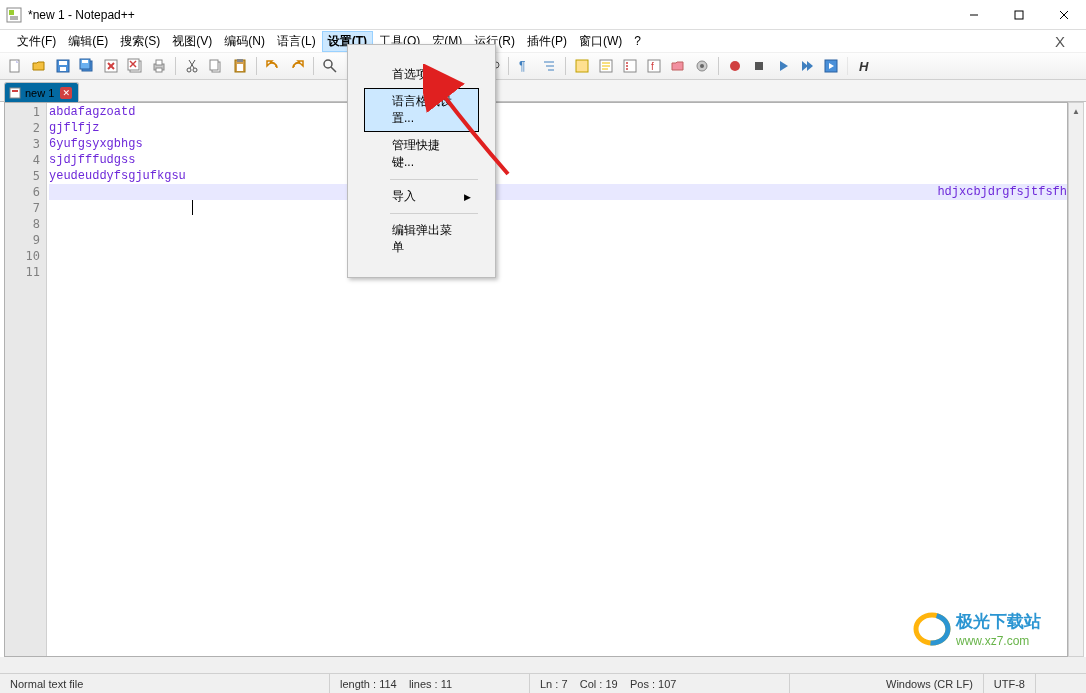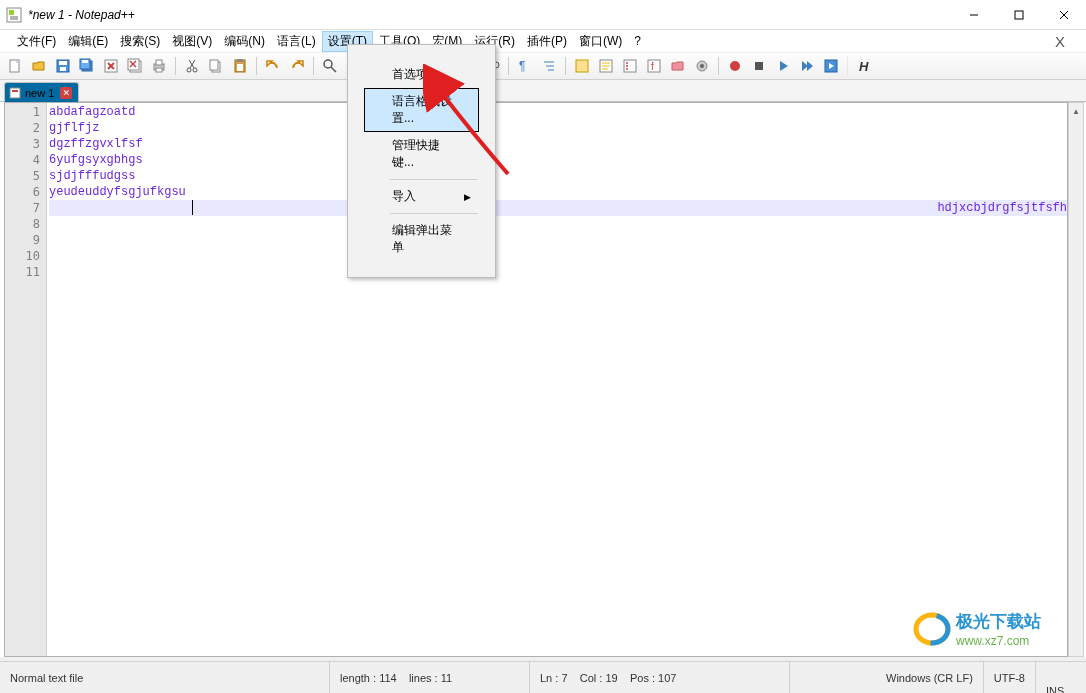--- a/index.html
+++ b/index.html
@@ -1,28 +1,28 @@
 <!DOCTYPE html>
 <html><head>
 <meta charset="utf-8">
 <style>
 * { margin:0; padding:0; box-sizing:border-box; }
 body { font-family: "Microsoft YaHei", "Segoe UI", Tahoma, sans-serif; font-size:12px; background:#fff; overflow:hidden; width:1086px; height:693px; position:relative; }
 
 
-.titlebar { height:30px; background:#fff; display:flex; align-items:center; border-bottom:1px solid #ddd;font-style:italic; }
+.titlebar { height:30px; background:#fff; display:flex; align-items:center; border-bottom:1px solid #ddd; }
 .titlebar .app-icon { width:16px; height:16px; margin:0 6px; }
 .titlebar .title { flex:1; font-size:12px; color:#000; }
 .win-ctrls { display:flex; }
 .win-btn { width:45px; height:29px; display:flex; align-items:center; justify-content:center; font-size:13px; color:#333; }
 
 
 .menubar { height:22px; display:flex; align-items:center; padding:0 11px; font-size:12px; position:relative; }
 .menubar .mitem { padding:2px 6px; cursor:default; }
-.menubar .mitem.active { background:#cce8ff; border:1px solid #99d1ff; padding:1px 5px; }
+.menubar .mitem.active { background:#cce8ff; border:1px solid #99d1ff; padding:1px 5px;font-weight:bold; }
 .menu-right-x { margin-left:auto; padding:0 10px; font-family:Arial; font-size:15px; color:#555; }
 
 
 .toolbar { height:28px; border-top:1px solid #f0f0f0; border-bottom:1px solid #d0d0d0; background:linear-gradient(#fdfdfd,#f0f0f0); display:flex; align-items:center; padding:0 4px; gap:2px; }
 .tb-btn { width:22px; height:22px; display:flex; align-items:center; justify-content:center; border:1px solid transparent; border-radius:2px; cursor:default; }
 .tb-sep { width:1px; height:18px; background:#ccc; margin:0 3px; }
 .tb-btn svg { width:16px; height:16px; }
 
 
 .tabbar { height:22px; background:#f4f4f4; border-bottom:1px solid #c0c0c0; display:flex; align-items:flex-end; padding-left:4px; }
@@ -40,21 +40,21 @@
 .caret { position:absolute; width:1px; height:15px; background:#000; }
 
 
 .vscroll { position:absolute; top:102px; right:2px; bottom:36px; width:16px; background:#f0f0f0; border:1px solid #d0d0d0; }
 .vscroll .arrow { height:16px; background:#f0f0f0; display:flex; align-items:center; justify-content:center; font-size:8px; color:#666; }
 
 
 .bottom-space { position:absolute; left:0; right:0; bottom:20px; height:16px; background:#f0f0f0; }
 
 
-.statusbar { position:absolute; left:0; right:0; bottom:0; height:32px; background:#f0f0f0; border-top:1px solid #d0d0d0; display:flex; align-items:center; font-size:11px; color:#333; }
+.statusbar { position:absolute; left:0; right:0; bottom:0; height:20px; background:#f0f0f0; border-top:1px solid #d0d0d0; display:flex; align-items:center; font-size:11px; color:#333; }
 .statusbar .cell { padding:0 10px; border-right:1px solid #d0d0d0; height:100%; display:flex; align-items:center; }
 .statusbar .cell:last-child { border-right:none;margin-top:27px; }
 
 
 .dropdown { position:absolute; top:44px; left:347px; width:149px; background:#f2f2f2; border:1px solid #bcbcbc; box-shadow:2px 2px 4px rgba(0,0,0,.25); padding:16px; z-index:100; }
 .dropdown .ditem { padding:5px 18px 5px 28px; font-size:12px; cursor:default; position:relative; }
 .dropdown .ditem.highlight { background:#cce8ff; border:1px solid #000000; padding:4px 17px 4px 27px; }
 .dropdown .dsep { height:1px; background:#d0d0d0; margin:3px 1px 3px 26px; }
 .dropdown .ditem .sub-arrow { position:absolute; right:8px; top:50%; transform:translateY(-50%); font-size:9px; }
 
@@ -354,21 +354,20 @@
     <div class="ln">6</div>
     <div class="ln">7</div>
     <div class="ln">8</div>
     <div class="ln">9</div>
     <div class="ln">10</div>
     <div class="ln">11</div>
   </div>
   <div class="code">
     <div class="line">abdafagzoatd</div>
     <div class="line">gjflfjz</div>
-    <div class="line">dgzffzgvxlfsf</div>
     <div class="line">6yufgsyxgbhgs</div>
     <div class="line">sjdjfffudgss</div>
     <div class="line">yeudeuddyfsgjufkgsu</div>
     <div class="line current">hdjxcbjdrgfsjtfsfh</div>
     <span class="caret" style="top:97px; left:145px;"></span>
   </div>
 </div>
 
 <div class="vscroll">
   <div class="arrow">▲</div>

